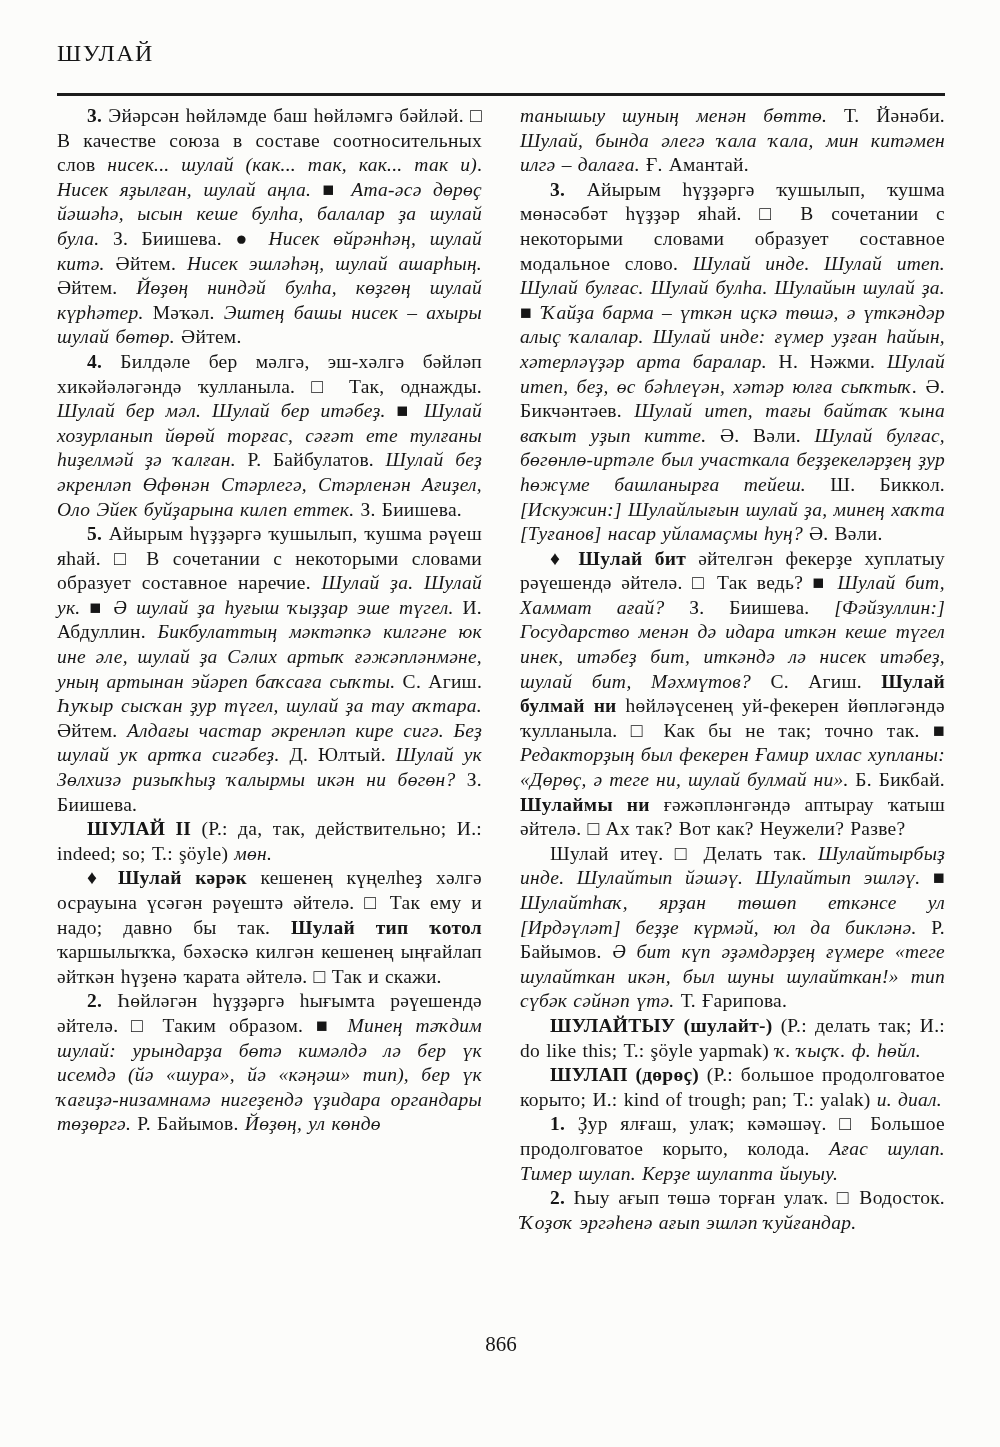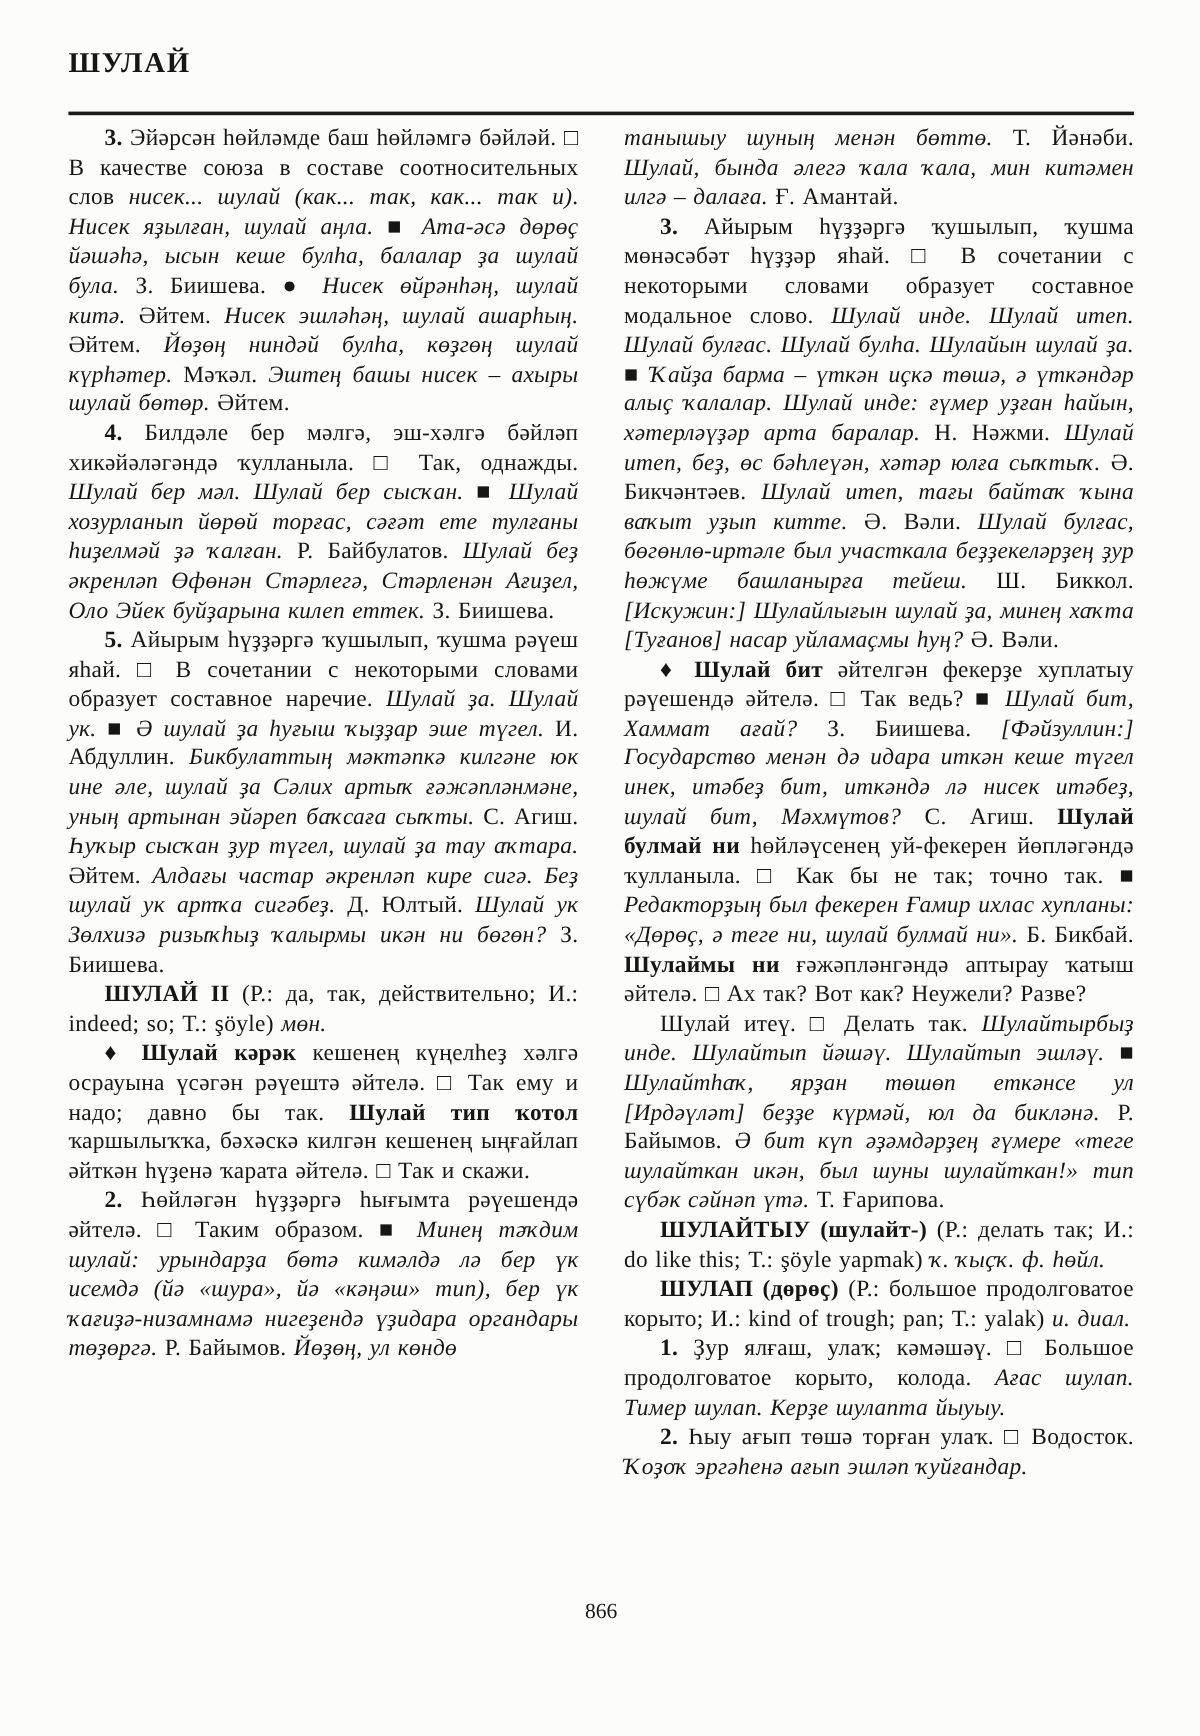--- a/index.html
+++ b/index.html
@@ -7,21 +7,21 @@
     width: 1000px; height: 1447px;
     background: #fcfcfa;
     color: #161616;
     font-family: "Liberation Serif", "DejaVu Serif", serif;
     overflow: hidden;
     position: relative;
   }
   .page { position: absolute; inset: 0; }
   .running-head {
     position: absolute; left: 57px; top: 40px;
-    font-size: 24px; font-weight: bold; letter-spacing: 1.5px;
+    font-size: 24px; font-weight: normal; letter-spacing: 1.5px;
   }
   .head-rule {
     position: absolute; left: 57px; top: 93px;
     width: 888px; height: 3px; background: #1c1c1c;
   }
   .columns {
     position: absolute; left: 57px; top: 104px;
     width: 888px;
     display: flex; gap: 38px;
     align-items: flex-start;
@@ -35,34 +35,34 @@
     text-indent: 30px;
     letter-spacing: 0.25px;
     word-spacing: 1px;
   }
   .para.noindent { text-indent: 0; }
   .para b { font-weight: bold; }
   .para i { }
   .page-number {
     position: absolute; left: 57px; top: 1332px;
     width: 888px; text-align: center;
-    font-size: 18px;
+    font-size: 21px;
   }
 </style>
 </head>
 <body>
 
 <div class="page">
   <div class="running-head">ШУЛАЙ</div>
   <div class="head-rule"></div>
 
   <div class="columns">
     <div class="col">
         <p class="para"><b>3.</b> Эйәрсән һөйләмде баш һөйләмгә бәйләй. □ В качестве союза в составе соотносительных слов <i>нисек... шулай (как... так, как... так и)</i>. <i>Нисек яҙылған, шулай аңла.</i> ■ <i>Ата-әсә дөрөҫ йәшәһә, ысын кеше булһа, балалар ҙа шулай була.</i> З. Биишева. ● <i>Нисек өйрәнһәң, шулай китә.</i> Әйтем. <i>Нисек эшләһәң, шулай ашарһың.</i> Әйтем. <i>Йөҙөң ниндәй булһа, көҙгөң шулай күрһәтер.</i> Мәҡәл. <i>Эштең башы нисек – ахыры шулай бөтөр.</i> Әйтем.</p>
-        <p class="para"><b>4.</b> Билдәле бер мәлгә, эш-хәлгә бәйләп хикәйәләгәндә ҡулланыла. □ Так, однажды. <i>Шулай бер мәл. Шулай бер сысҡан.</i> ■ <i>Шулай хозурланып йөрөй торғас, сәғәт ете тулғаны һиҙелмәй ҙә ҡалған.</i> Р. Байбулатов. <i>Шулай беҙ әкренләп Өфөнән Стәрлегә, Стәрленән Ағиҙел, Оло Эйек буйҙарына килеп еттек.</i> З. Биишева.</p>
+        <p class="para"><b>4.</b> Билдәле бер мәлгә, эш-хәлгә бәйләп хикәйәләгәндә ҡулланыла. □ Так, однажды. <i>Шулай бер мәл. Шулай бер итәбеҙ.</i> ■ <i>Шулай хозурланып йөрөй торғас, сәғәт ете тулғаны һиҙелмәй ҙә ҡалған.</i> Р. Байбулатов. <i>Шулай беҙ әкренләп Өфөнән Стәрлегә, Стәрленән Ағиҙел, Оло Эйек буйҙарына килеп еттек.</i> З. Биишева.</p>
         <p class="para"><b>5.</b> Айырым һүҙҙәргә ҡушылып, ҡушма рәүеш яһай. □ В сочетании с некоторыми словами образует составное наречие. <i>Шулай ҙа. Шулай ук.</i> ■ <i>Ә шулай ҙа һуғыш ҡыҙҙар эше түгел.</i> И. Абдуллин. <i>Бикбулаттың мәктәпкә килгәне юк ине әле, шулай ҙа Сәлих артыҡ ғәжәпләнмәне, уның артынан эйәреп баҡсаға сыҡты.</i> С. Агиш. <i>Һуҡыр сысҡан ҙур түгел, шулай ҙа тау аҡтара.</i> Әйтем. <i>Алдағы частар әкренләп кире сигә. Беҙ шулай ук артҡа сигәбеҙ.</i> Д. Юлтый. <i>Шулай ук Зөлхизә ризыҡһыҙ ҡалырмы икән ни бөгөн?</i> З. Биишева.</p>
         <p class="para"><b>ШУЛАЙ II</b> (Р.: да, так, действительно; И.: indeed; so; Т.: şöyle) <i>мөн.</i></p>
         <p class="para">♦ <b>Шулай кәрәк</b> кешенең күңелһеҙ хәлгә осрауына үсәгән рәүештә әйтелә. □ Так ему и надо; давно бы так. <b>Шулай тип ҡотол</b> ҡаршылыҡҡа, бәхәскә килгән кешенең ыңғайлап әйткән һүҙенә ҡарата әйтелә. □ Так и скажи.</p>
         <p class="para"><b>2.</b> Һөйләгән һүҙҙәргә һығымта рәүешендә әйтелә. □ Таким образом. ■ <i>Минең тәҡдим шулай: урындарҙа бөтә кимәлдә лә бер үк исемдә (йә «шура», йә «кәңәш» тип), бер үк ҡағиҙә-низамнамә нигеҙендә үҙидара органдары төҙөргә.</i> Р. Байымов. <i>Йөҙөң, ул көндө</i></p>
       </div>
     <div class="col">
         <p class="para noindent"><i>танышыу шуның менән бөттө.</i> Т. Йәнәби. <i>Шулай, бында әлегә ҡала ҡала, мин китәмен илгә – далаға.</i> Ғ. Амантай.</p>
         <p class="para"><b>3.</b> Айырым һүҙҙәргә ҡушылып, ҡушма мөнәсәбәт һүҙҙәр яһай. □ В сочетании с некоторыми словами образует составное модальное слово. <i>Шулай инде. Шулай итеп. Шулай булғас. Шулай булһа. Шулайын шулай ҙа.</i> ■ <i>Ҡайҙа барма – үткән иҫкә төшә, ә үткәндәр алыҫ ҡалалар. Шулай инде: ғүмер уҙған һайын, хәтерләүҙәр арта баралар.</i> Н. Нәжми. <i>Шулай итеп, беҙ, өс бәһлеүән, хәтәр юлға сыҡтыҡ.</i> Ә. Бикчәнтәев. <i>Шулай итеп, тағы байтаҡ ҡына ваҡыт уҙып китте.</i> Ә. Вәли. <i>Шулай булғас, бөгөнлө-иртәле был участкала беҙҙекеләрҙең ҙур һөжүме башланырға тейеш.</i> Ш. Биккол. <i>[Искужин:] Шулайлығын шулай ҙа, минең хаҡта [Туғанов] насар уйламаҫмы һуң?</i> Ә. Вәли.</p>
         <p class="para">♦ <b>Шулай бит</b> әйтелгән фекерҙе хуплатыу рәүешендә әйтелә. □ Так ведь? ■ <i>Шулай бит, Хаммат ағай?</i> З. Биишева. <i>[Фәйзуллин:] Государство менән дә идара иткән кеше түгел инек, итәбеҙ бит, иткәндә лә нисек итәбеҙ, шулай бит, Мәхмүтов?</i> С. Агиш. <b>Шулай булмай ни</b> һөйләүсенең уй-фекерен йөпләгәндә ҡулланыла. □ Как бы не так; точно так. ■ <i>Редакторҙың был фекерен Ғамир ихлас хупланы: «Дөрөҫ, ә теге ни, шулай булмай ни».</i> Б. Бикбай. <b>Шулаймы ни</b> ғәжәпләнгәндә аптырау ҡатыш әйтелә. □ Ах так? Вот как? Неужели? Разве?</p>
         <p class="para">Шулай итеү. □ Делать так. <i>Шулайтырбыҙ инде. Шулайтып йәшәү. Шулайтып эшләү.</i> ■ <i>Шулайтһаҡ, ярҙан төшөп еткәнсе ул [Ирдәүләт] беҙҙе күрмәй, юл да бикләнә.</i> Р. Байымов. <i>Ә бит күп әҙәмдәрҙең ғүмере «теге шулайткан икән, был шуны шулайткан!» тип сүбәк сәйнәп үтә.</i> Т. Ғарипова.</p>

